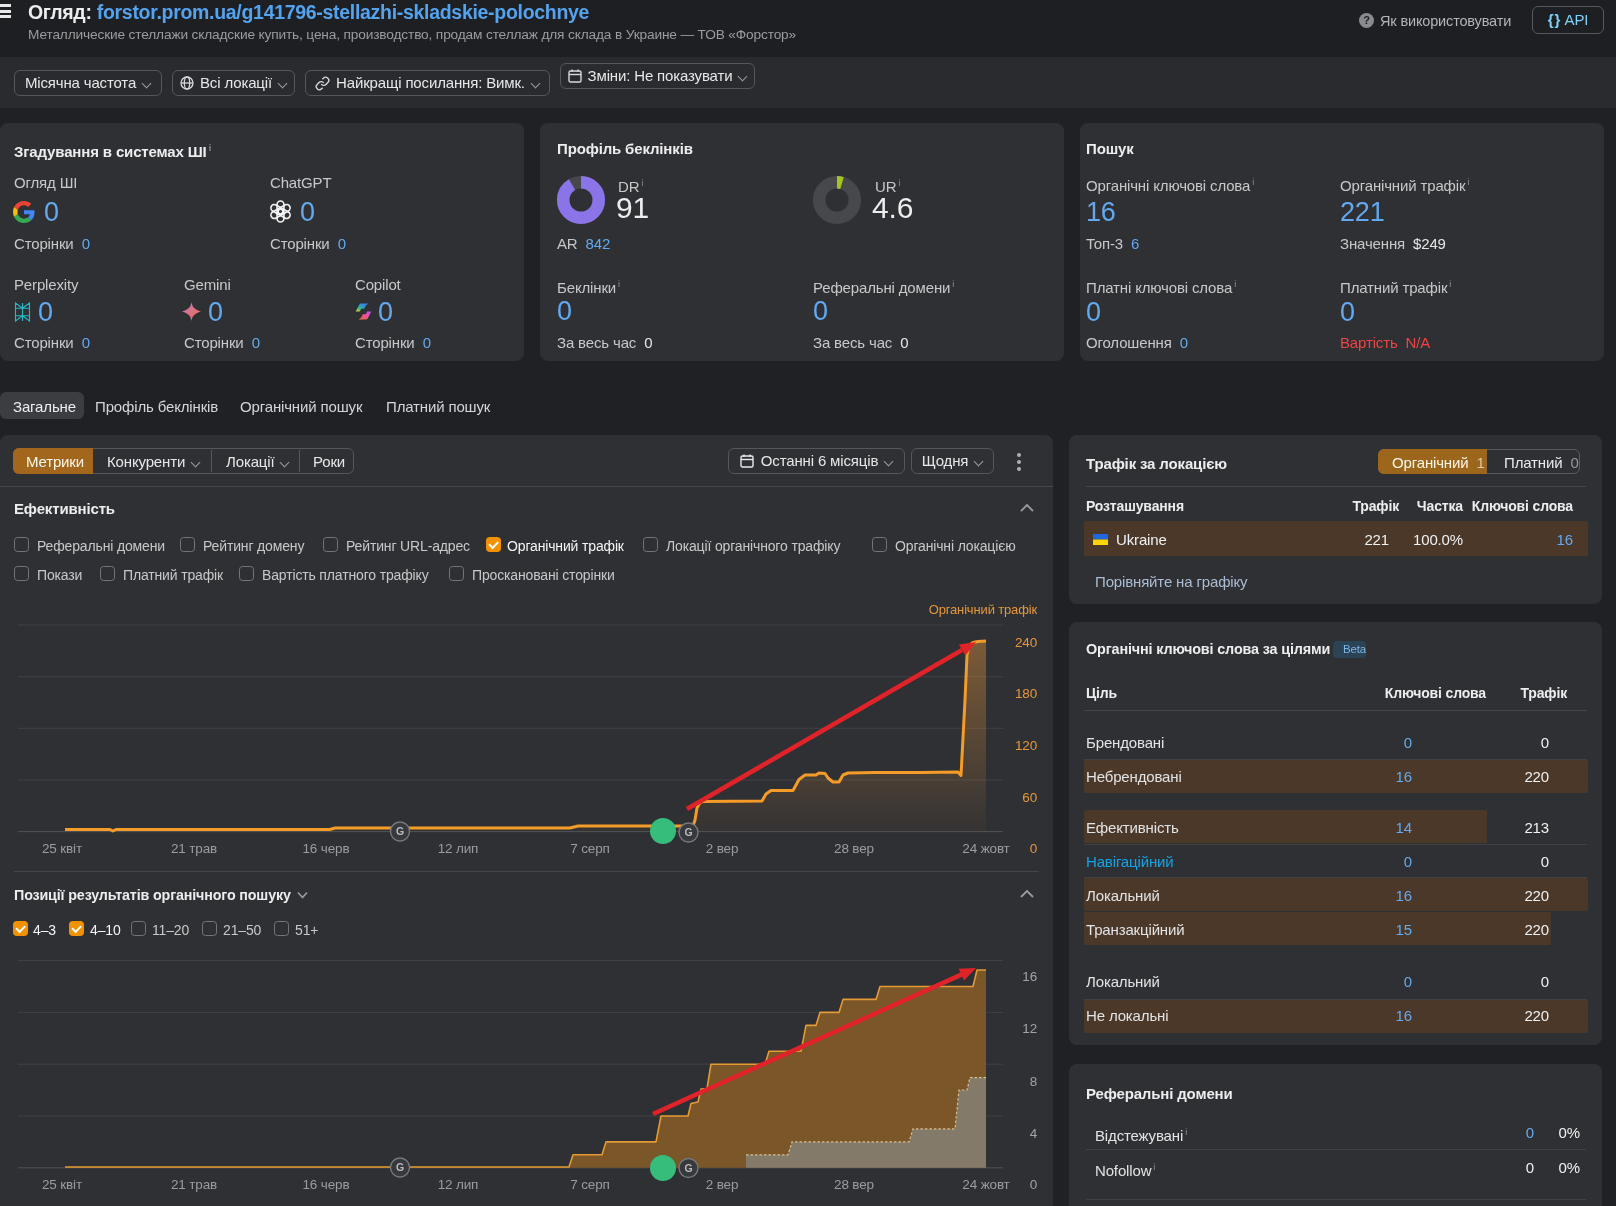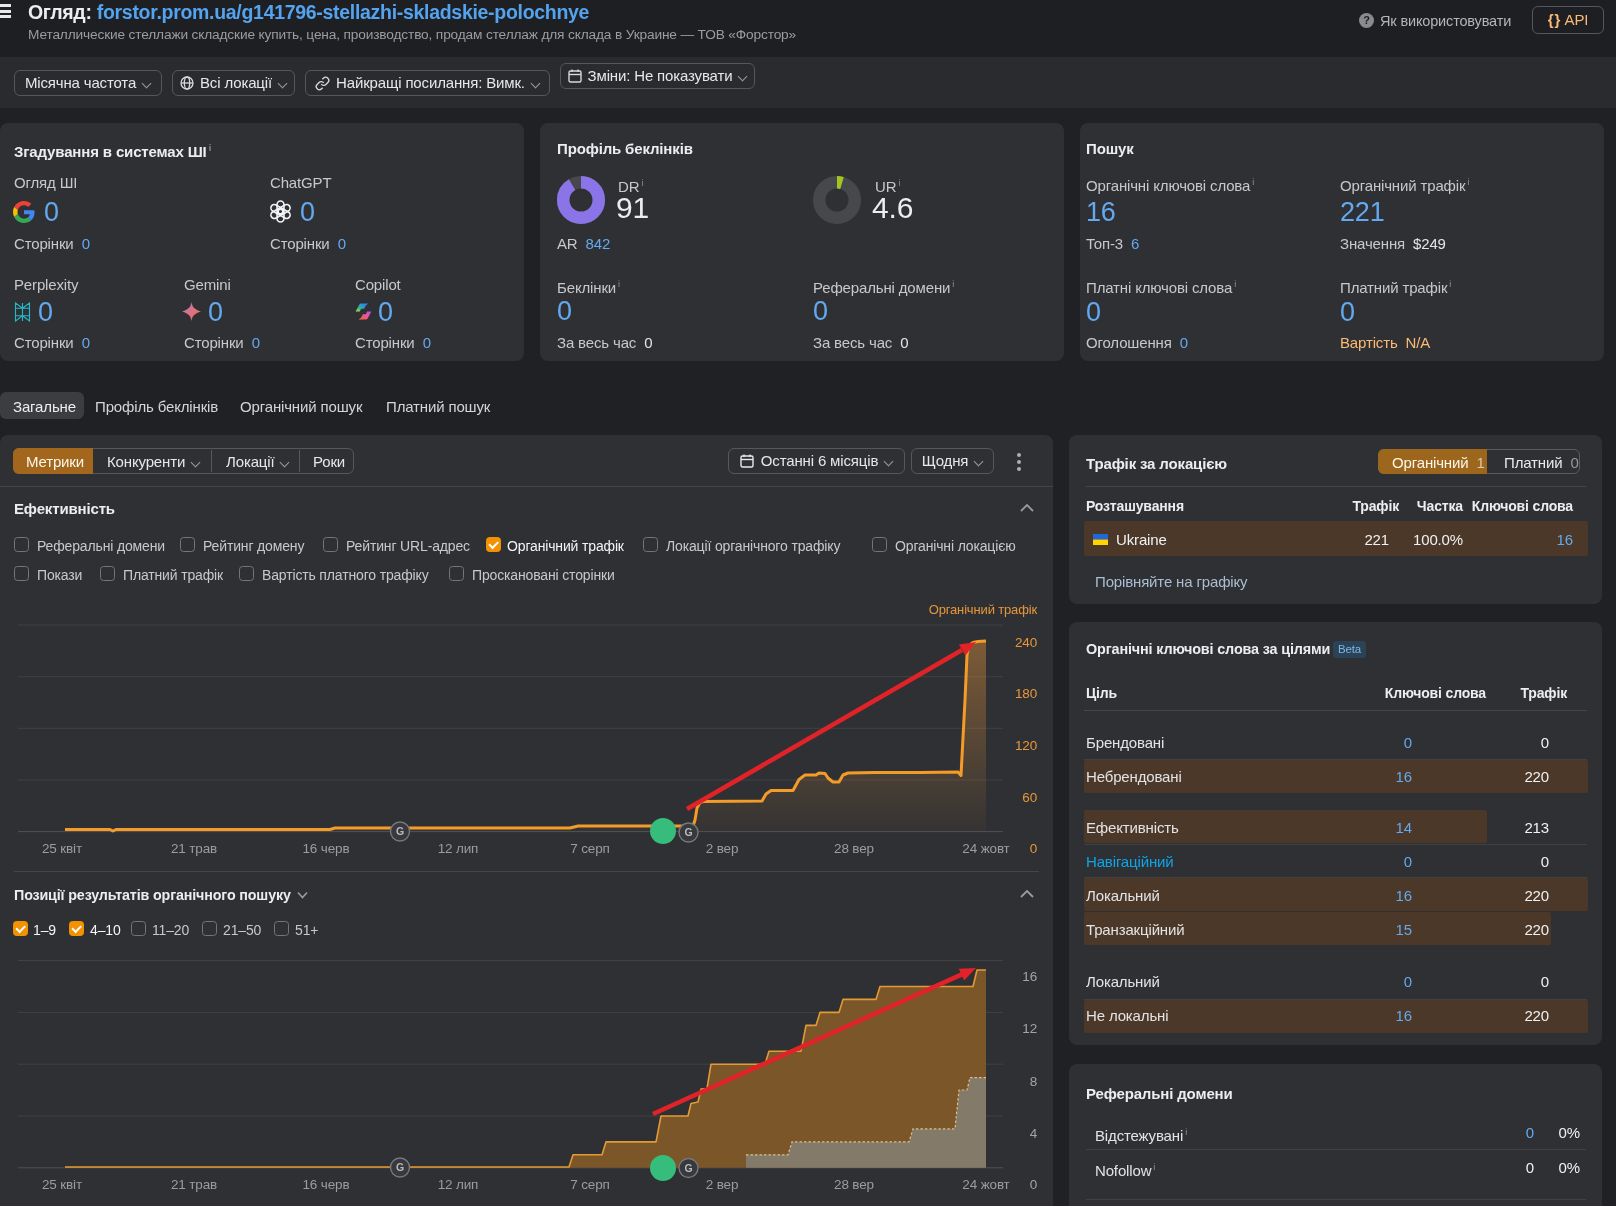--- a/index.html
+++ b/index.html
@@ -23,21 +23,21 @@
 
 <div class="a" style="left:0;top:0;width:1616px;height:57px;background:#1e1f22"></div>
 <div class="a" style="left:0;top:57px;width:1616px;height:51px;background:#2a2b2f"></div>
 <div class="a" style="left:0;top:4px;width:11px;height:3px;background:#e8e8e8"></div>
 <div class="a" style="left:0;top:9.5px;width:11px;height:3px;background:#e8e8e8"></div>
 <div class="a" style="left:0;top:15px;width:11px;height:3px;background:#e8e8e8"></div>
 <div class="a w" style="left:28px;top:2px;font-size:19.5px;line-height:21px;font-weight:bold;letter-spacing:-0.3px">Огляд: <span style="color:#54a3ef">forstor.prom.ua/g141796-stellazhi-skladskie-polochnye</span></div>
 <div class="a" style="left:28px;top:27px;font-size:13.7px;line-height:16px;color:#9b9c9f">Металлические стеллажи складские купить, цена, производство, продам стеллаж для склада в Украине — ТОВ «Форстор»</div>
 <div class="a" style="left:1359px;top:13px;width:15px;height:15px;border-radius:8px;background:#8a8b8e;color:#1e1f21;font-size:11px;font-weight:bold;text-align:center;line-height:15px">?</div>
 <div class="a" style="left:1380px;top:13px;font-size:14.5px;line-height:16px;color:#b4b5b8">Як використовувати</div>
-<div class="btn" style="left:1532px;top:6px;width:70px;height:26px;line-height:26px;color:#fdba74"><span style="font-weight:bold;letter-spacing:1px">{}</span> API</div>
+<div class="btn" style="left:1532px;top:6px;width:70px;height:26px;line-height:26px;color:#7dd3fc"><span style="font-weight:bold;letter-spacing:1px">{}</span> API</div>
 
 <div class="btn" style="left:14px;top:70px;width:146px;height:24px">Місячна частота<span class="chev"></span></div>
 <div class="btn" style="left:172px;top:70px;width:121px;height:24px"><svg width="14" height="14" viewBox="0 0 14 14" style="vertical-align:-2px;margin-right:6px">
       <circle cx="7" cy="7" r="6" fill="none" stroke="#d8d9db" stroke-width="1.3"></circle>
       <ellipse cx="7" cy="7" rx="2.7" ry="6" fill="none" stroke="#d8d9db" stroke-width="1.3"></ellipse>
       <line x1="1" y1="7" x2="13" y2="7" stroke="#d8d9db" stroke-width="1.3"></line>
     </svg>Всі локації<span class="chev"></span></div>
 <div class="btn" style="left:305px;top:70px;width:243px;height:24px"><svg width="15" height="15" viewBox="0 0 24 24" style="vertical-align:-3px;margin-right:6px">
       <path d="M10 13a5 5 0 007.54.54l3-3a5 5 0 00-7.07-7.07L11.75 5" fill="none" stroke="#d8d9db" stroke-width="2.2"></path>
       <path d="M14 11a5 5 0 00-7.54-.54l-3 3a5 5 0 007.07 7.07L12.25 19" fill="none" stroke="#d8d9db" stroke-width="2.2"></path>
@@ -153,21 +153,21 @@
 <div class="a big" style="left:1086px;top:198px">16</div>
 <div class="a g f15" style="left:1086px;top:235px">Топ-3&nbsp; <span class="bl">6</span></div>
 <div class="a g f15" style="left:1340px;top:174px">Органічний трафік<span class="sup">i</span></div>
 <div class="a big" style="left:1340px;top:198px">221</div>
 <div class="a g f15" style="left:1340px;top:235px">Значення&nbsp; <span style="color:#e4e5e7">$249</span></div>
 <div class="a g f15" style="left:1086px;top:276px">Платні ключові слова<span class="sup">i</span></div>
 <div class="a big" style="left:1086px;top:298px">0</div>
 <div class="a g f15" style="left:1086px;top:334px">Оголошення&nbsp; <span class="bl">0</span></div>
 <div class="a g f15" style="left:1340px;top:276px">Платний трафік<span class="sup">i</span></div>
 <div class="a big" style="left:1340px;top:298px">0</div>
-<div class="a f15" style="left:1340px;top:334px;color:#fdba74">Вартість&nbsp; N/A</div>
+<div class="a f15" style="left:1340px;top:334px;color:#ef4444">Вартість&nbsp; N/A</div>
 
 <div class="a" style="left:0;top:392px;width:84px;height:27px;background:#3c3d41;border-radius:6px"></div>
 <div class="a w f15" style="left:13px;top:398px">Загальне</div>
 <div class="a f15" style="left:95px;top:398px;color:#d4d5d7">Профіль беклінків</div>
 <div class="a f15" style="left:240px;top:398px;color:#d4d5d7">Органічний пошук</div>
 <div class="a f15" style="left:386px;top:398px;color:#d4d5d7">Платний пошук</div>
 
 <div class="panel" style="left:0;top:435px;width:1053px;height:790px"></div>
 
 <div class="a" style="left:13px;top:448px;width:341px;height:26px;border:1px solid #56575d;border-radius:6px;box-sizing:border-box"></div>
@@ -216,21 +216,21 @@
 
 <div class="dv" style="left:14px;top:871px;width:1025px"></div>
 <div class="a w bold" style="left:14px;top:887px;font-size:14.3px;line-height:16px">Позиції результатів органічного пошуку</div>
 <svg class="a" style="left:297px;top:891px" width="11" height="8" viewBox="0 0 11 8">
     <path d="M1 1.5l4.5 5 4.5-5" fill="none" stroke="#9a9b9e" stroke-width="1.6"></path>
   </svg>
 <svg class="a" style="left:1020px;top:889px" width="14" height="10" viewBox="0 0 14 10">
     <path d="M1 8l6-6 6 6" fill="none" stroke="#9a9b9e" stroke-width="1.8"></path>
   </svg>
 <div class="cbc" style="left:13px;top:921px"></div>
-<div class="a f14" style="left:33px;top:922px;color:#f4f5f6">1–9</div>
+<div class="a f14" style="left:33px;top:922px;color:#f4f5f6">4–3</div>
 <div class="cbc" style="left:69px;top:921px"></div>
 <div class="a f14" style="left:90px;top:922px;color:#f4f5f6">4–10</div>
 <div class="cb" style="left:131px;top:921px"></div>
 <div class="a g f14" style="left:152px;top:922px">11–20</div>
 <div class="cb" style="left:202px;top:921px"></div>
 <div class="a g f14" style="left:223px;top:922px">21–50</div>
 <div class="cb" style="left:274px;top:921px"></div>
 <div class="a g f14" style="left:295px;top:922px">51+</div>
 
 <svg class="a" style="left:0;top:435px" width="1053" height="771" viewBox="0 435 1053 771" font-family="Liberation Sans, sans-serif">
@@ -338,21 +338,21 @@
     <rect y="5.5" width="15" height="5.5" fill="#fed500"></rect>
   </svg>
 <div class="a f15" style="left:1116px;top:531px;color:#f0f1f2">Ukraine</div>
 <div class="a f15" style="right:227px;top:531px;color:#f0f1f2">221</div>
 <div class="a f15" style="right:153px;top:531px;color:#f0f1f2">100.0%</div>
 <div class="a f15 bl" style="right:43px;top:531px">16</div>
 <div class="a f15" style="left:1095px;top:573px;color:#aabdd2">Порівняйте на графіку</div>
 
 <div class="panel" style="left:1069px;top:622px;width:533px;height:423px"></div>
 <div class="a w bold" style="left:1086px;top:641px;font-size:14.4px;line-height:16px">Органічні ключові слова за цілями</div>
-<div class="a" style="left:1333px;top:641px;width:33px;height:17px;background:#2b4357;border-radius:4px;color:#7fb5e3;font-size:11.5px;line-height:17px;text-align:center">Beta</div>
+<div class="a" style="left:1333px;top:641px;width:33px;height:17px;background:#2b4357;border-radius:4px;color:#7fb5e3;font-size:11.5px;line-height:17px;text-align:right">Beta</div>
 <div class="a w bold f14" style="left:1086px;top:685px">Ціль</div>
 <div class="a w bold f14" style="right:130px;top:685px">Ключові слова</div>
 <div class="a w bold f14" style="right:49px;top:685px">Трафік</div>
 <div class="dv" style="left:1084px;top:710px;width:503px"></div>
 <div class="hl" style="left:1084px;top:760px;width:504px;height:33px"></div>
 <div class="hl" style="left:1084px;top:810px;width:403px;height:33px"></div>
 <div class="hl" style="left:1084px;top:878px;width:504px;height:33px"></div>
 <div class="hl" style="left:1084px;top:911.5px;width:467px;height:33px"></div>
 <div class="hl" style="left:1084px;top:1000px;width:504px;height:33px"></div>
 <div class="a f15" style="left:1086px;top:734px;color:#e2e3e5">Брендовані</div>

